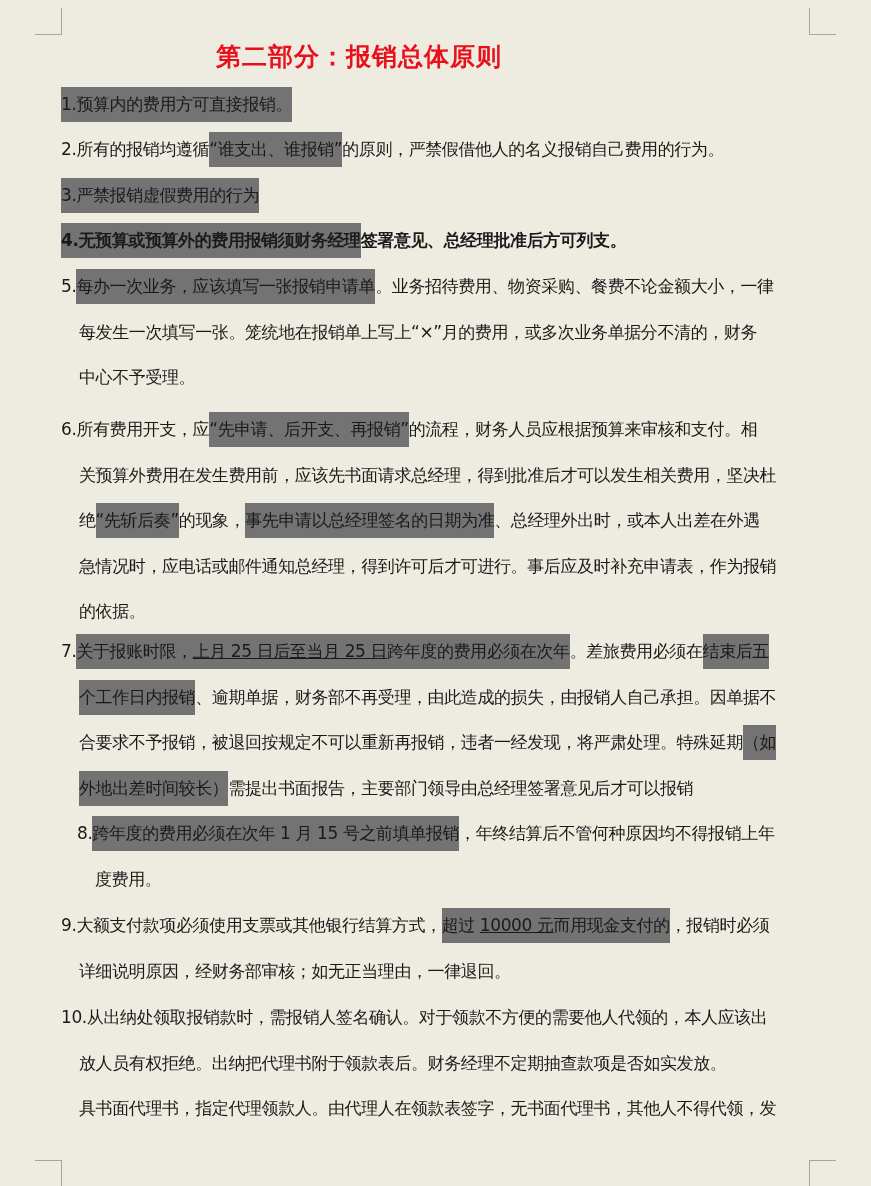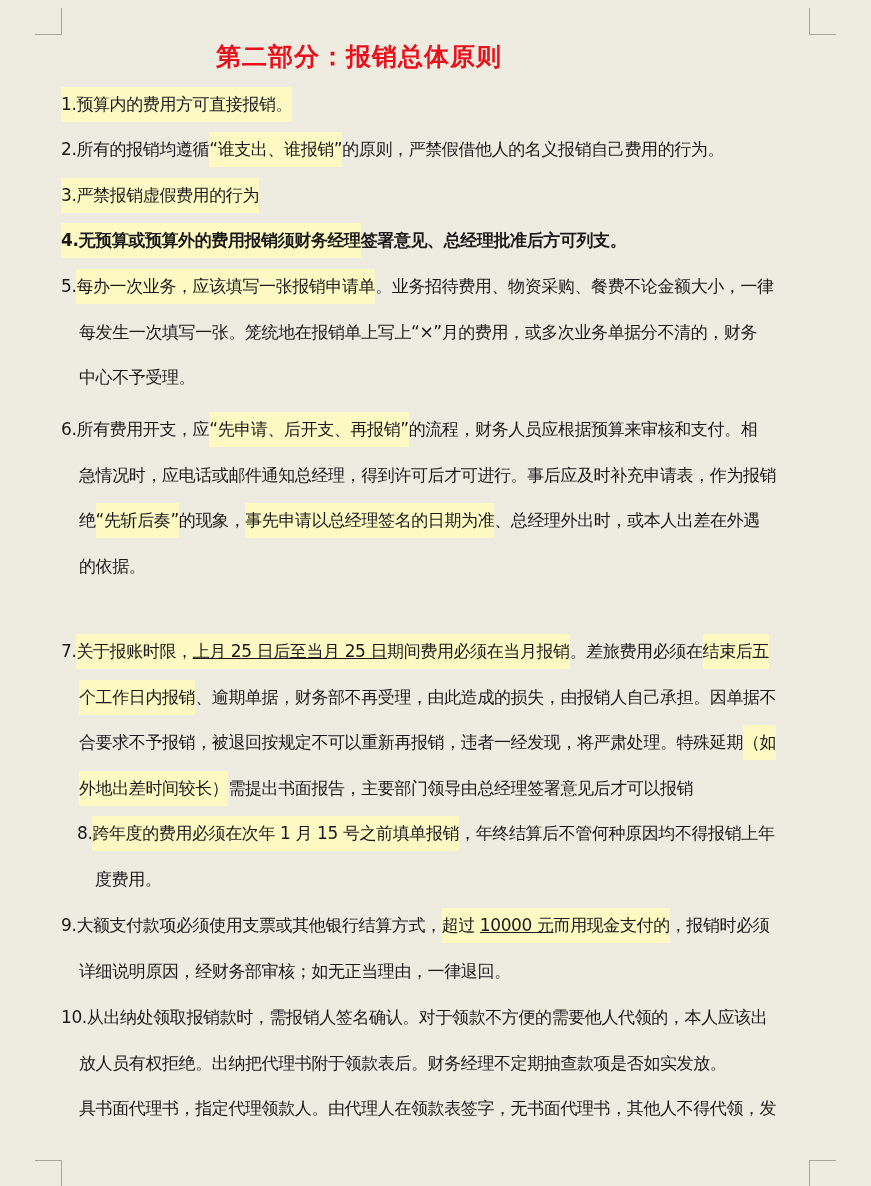--- a/index.html
+++ b/index.html
@@ -26,21 +26,21 @@
     letter-spacing: 1px;
   }
   .para {
     position: absolute; left: 61px; width: 750px;
     font-size: 17px;
     line-height: 45.6px;
     letter-spacing: -0.4px;
   }
   .para .ln { display: block; height: 45.6px; white-space: nowrap; }
   .para .ln.indent { padding-left: 18px; }
-  .hl { background: #fef9c3; padding: 7px 0 8px 0; }
+  .hl { background: #737373; padding: 7px 0 8px 0; }
   .ul { text-decoration: underline; margin-top: 14px; }
 </style>
 </head>
 <body>
 
 <div class="corner c-tl"></div>
 <div class="corner c-tr"></div>
 <div class="corner c-bl"></div>
 <div class="corner c-br"></div>
 
@@ -59,26 +59,27 @@
     <div class="para" style="top: 218px; font-weight: bold;">
       <span class="ln"><span class="hl">4.无预算或预算外的费用报销须财务经理</span><span class="">签署意见、总经理批准后方可列支。</span></span>
     </div>
     <div class="para" style="top: 264px;">
       <span class="ln"><span class="">5.</span><span class="hl">每办一次业务，应该填写一张报销申请单</span><span class="">。业务招待费用、物资采购、餐费不论金额大小，一律</span></span>
       <span class="ln indent"><span class="">每发生一次填写一张。笼统地在报销单上写上“×”月的费用，或多次业务单据分不清的，财务</span></span>
       <span class="ln indent"><span class="">中心不予受理。</span></span>
     </div>
     <div class="para" style="top: 407px;">
       <span class="ln"><span class="">6.所有费用开支，应</span><span class="hl">“先申请、后开支、再报销”</span><span class="">的流程，财务人员应根据预算来审核和支付。相</span></span>
+      <span class="ln indent"><span class="">关预算外费用在发生费用前，应该先书面请求总经理，得到批准后才可以发生相关费用，坚决杜</span></span>
+      <span class="ln indent"><span class="">绝</span><span class="hl">“先斩后奏”</span><span class="">的现象，</span><span class="hl">事先申请以总经理签名的日期为准</span><span class="">、总经理外出时，或本人出差在外遇</span></span>
       <span class="ln indent"><span class="">急情况时，应电话或邮件通知总经理，得到许可后才可进行。事后应及时补充申请表，作为报销</span></span>
-      <span class="ln indent"><span class="">绝</span><span class="hl">“先斩后奏”</span><span class="">的现象，</span><span class="hl">事先申请以总经理签名的日期为准</span><span class="">、总经理外出时，或本人出差在外遇</span></span>
       <span class="ln indent"><span class="">的依据。</span></span>
     </div>
     <div class="para" style="top: 629px;">
-      <span class="ln"><span class="">7.</span><span class="hl">关于报账时限，</span><span class="hl ul">上月 25 日后至当月 25 日</span><span class="hl">期间费用必须在当月报销</span><span class="">。差旅费用必须在</span><span class="hl">结束后五</span></span>
+      <span class="ln"><span class="">7.</span><span class="hl">关于报账时限，</span><span class="hl ul">上月 25 日后至当月 25 日</span><span class="hl">跨年度的费用必须在次年</span><span class="">。差旅费用必须在</span><span class="hl">结束后五</span></span>
       <span class="ln indent"><span class="hl">个工作日内报销</span><span class="">、逾期单据，财务部不再受理，由此造成的损失，由报销人自己承担。因单据不</span></span>
       <span class="ln indent"><span class="">合要求不予报销，被退回按规定不可以重新再报销，违者一经发现，将严肃处理。特殊延期</span><span class="hl">（如</span></span>
       <span class="ln indent"><span class="hl">外地出差时间较长）</span><span class="">需提出书面报告，主要部门领导由总经理签署意见后才可以报销</span></span>
     </div>
     <div class="para" style="top: 811px; margin-left: 16px;">
       <span class="ln"><span class="">8.</span><span class="hl">跨年度的费用必须在次年 1 月 15 号之前填单报销</span><span class="">，年终结算后不管何种原因均不得报销上年</span></span>
       <span class="ln indent"><span class="">度费用。</span></span>
     </div>
     <div class="para" style="top: 903px;">
       <span class="ln"><span class="">9.大额支付款项必须使用支票或其他银行结算方式，</span><span class="hl">超过 </span><span class="hl ul">10000 元</span><span class="hl">而用现金支付的</span><span class="">，报销时必须</span></span>

